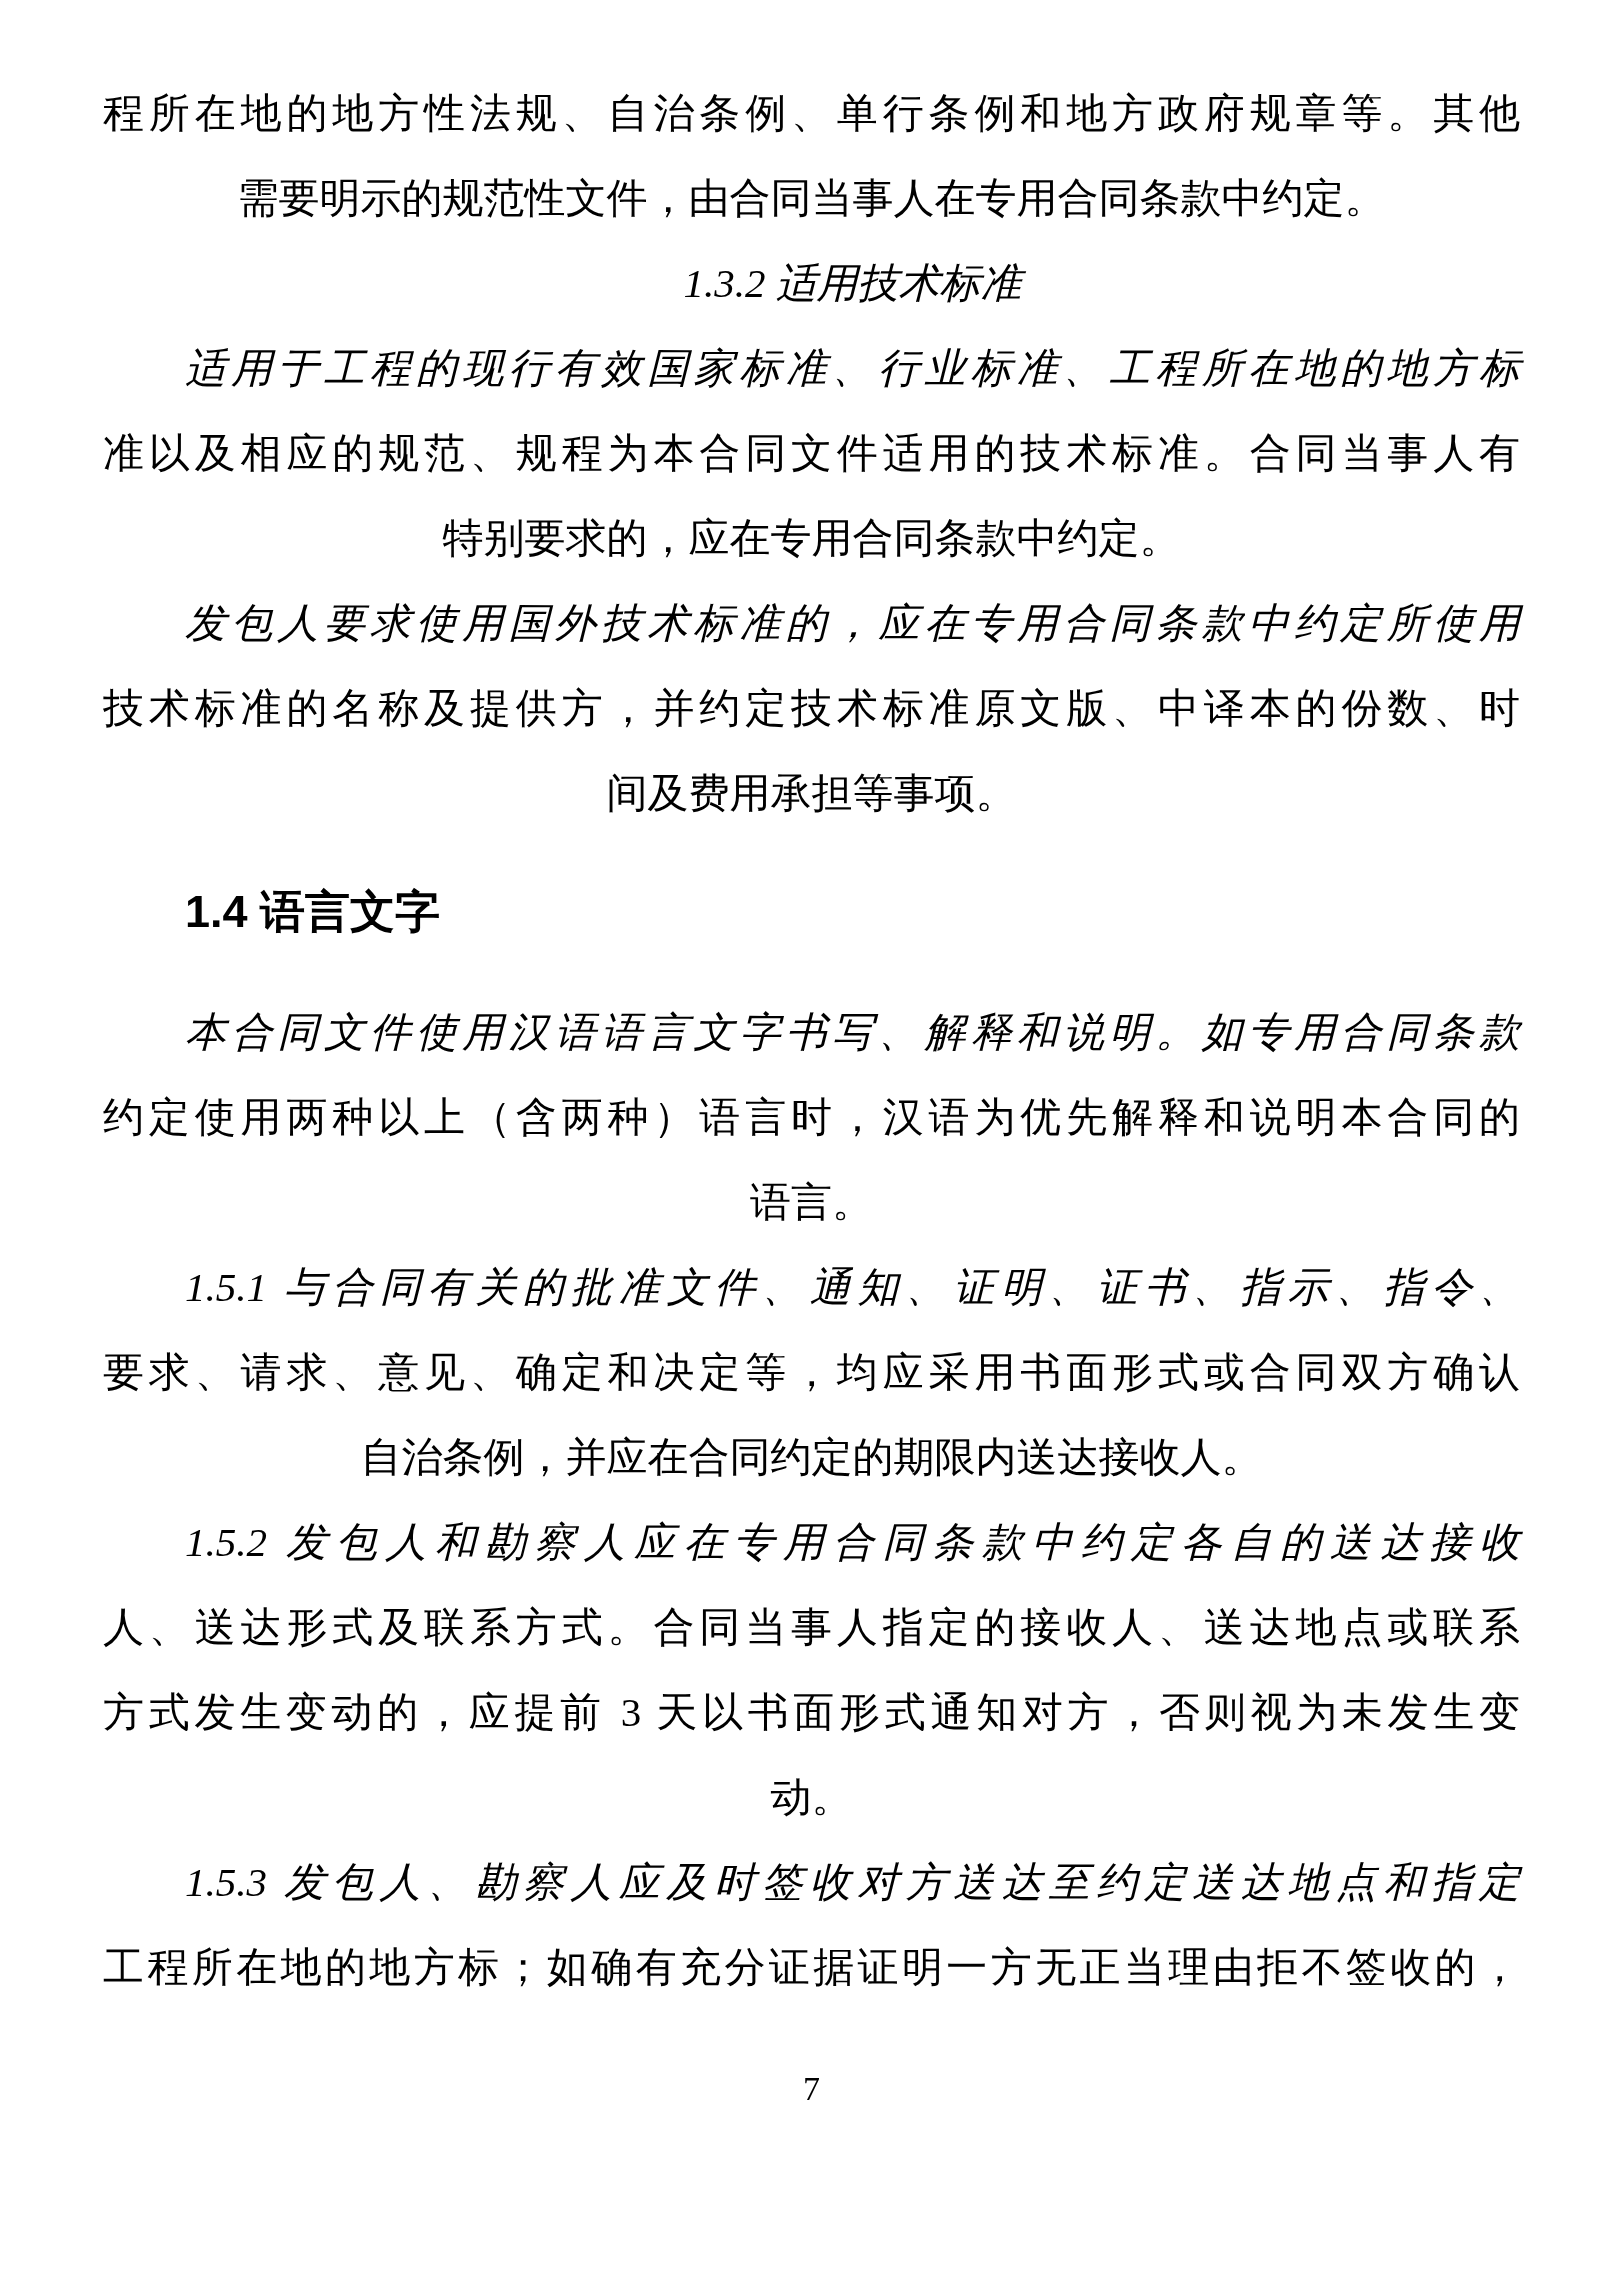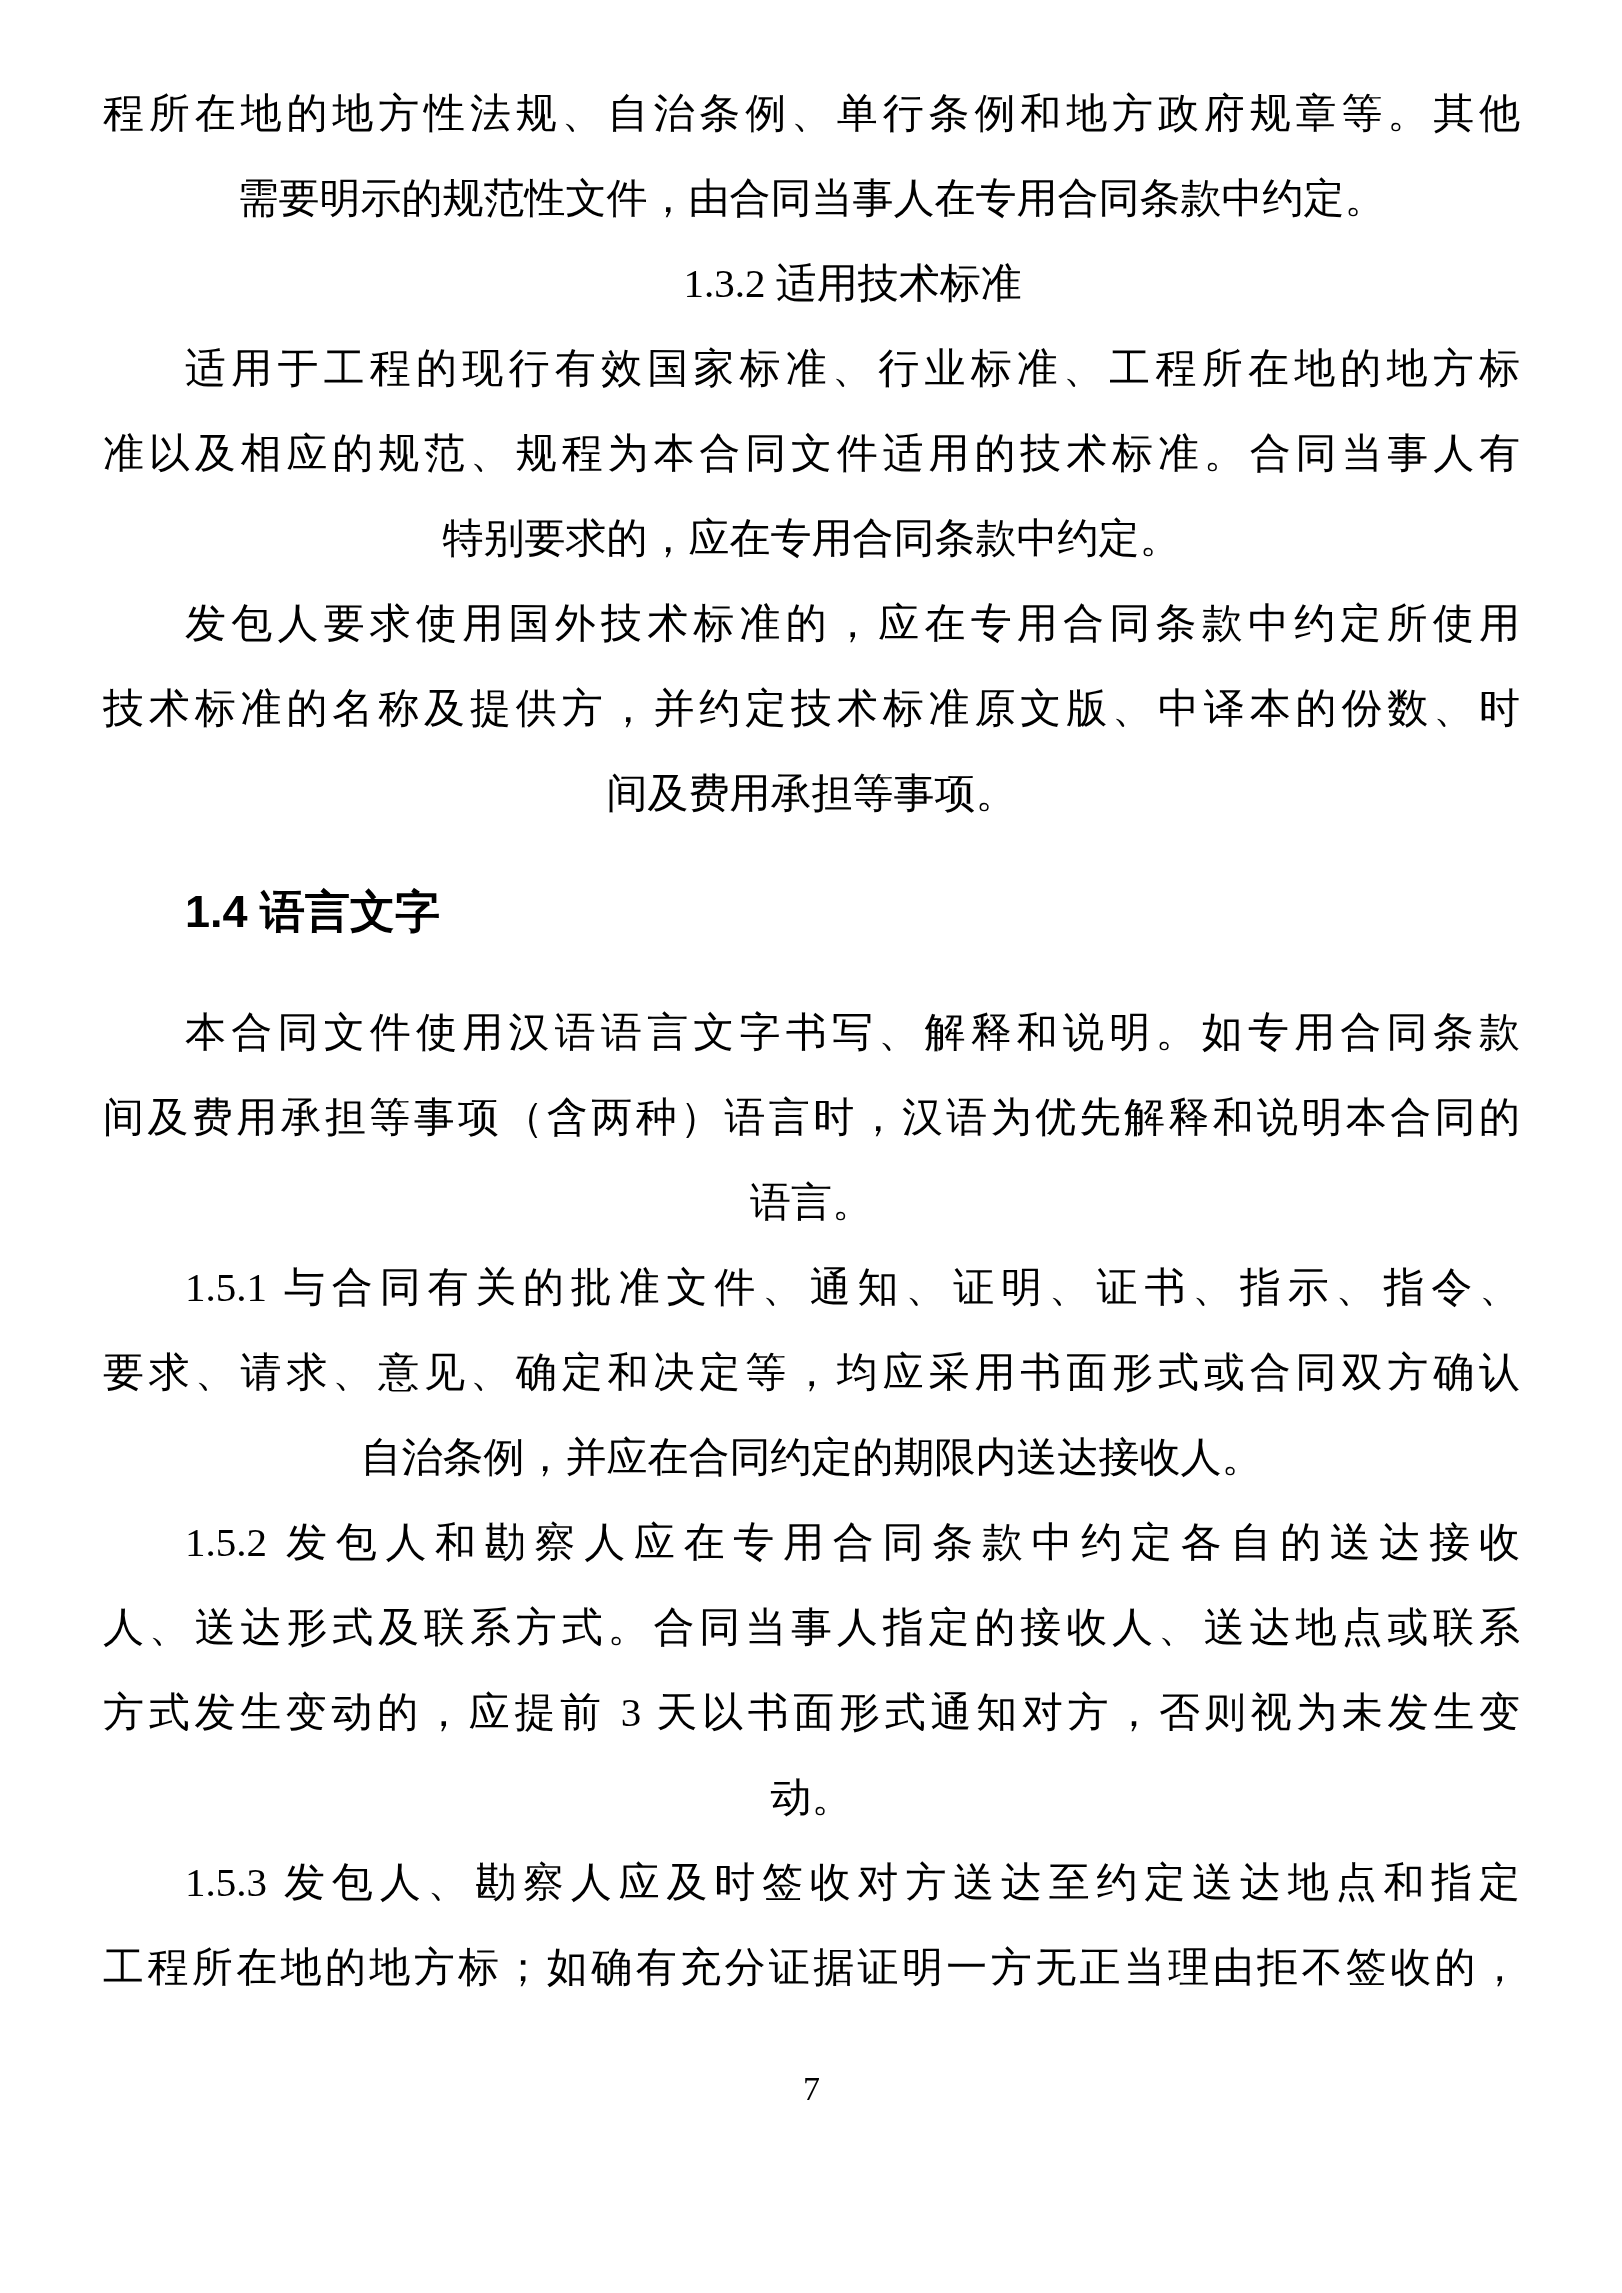--- a/index.html
+++ b/index.html
@@ -25,20 +25,21 @@
     text-align: center;
     white-space: nowrap;
   }
   .jline {
     text-align: justify;
     text-align-last: justify;
     white-space: normal;
   }
   .ind {
     text-indent: 82px;
+    font-style: italic;
   }
   .heading {
     font-family: "Liberation Sans", "DejaVu Sans", sans-serif;
     font-weight: bold;
     font-size: 45px;
     height: 85px;
     line-height: 85px;
     margin: 33px 0 36px 0;
     text-indent: 82px;
     white-space: nowrap;
@@ -60,21 +61,21 @@
   <div class="line jline ind">适用于工程的现行有效国家标准、行业标准、工程所在地的地方标</div>
   <div class="line jline">准以及相应的规范、规程为本合同文件适用的技术标准。合同当事人有</div>
   <div class="line">特别要求的，应在专用合同条款中约定。</div>
   <div class="line jline ind">发包人要求使用国外技术标准的，应在专用合同条款中约定所使用</div>
   <div class="line jline">技术标准的名称及提供方，并约定技术标准原文版、中译本的份数、时</div>
   <div class="line">间及费用承担等事项。</div>
 
   <div class="heading">1.4 语言文字</div>
 
   <div class="line jline ind">本合同文件使用汉语语言文字书写、解释和说明。如专用合同条款</div>
-  <div class="line jline">间及费用承担等事项（含两种）语言时，汉语为优先解释和说明本合同的</div>
+  <div class="line jline">约定使用两种以上（含两种）语言时，汉语为优先解释和说明本合同的</div>
   <div class="line">语言。</div>
 
 
   <div class="line jline ind">1.5.1 与合同有关的批准文件、通知、证明、证书、指示、指令、</div>
   <div class="line jline">要求、请求、意见、确定和决定等，均应采用书面形式或合同双方确认</div>
   <div class="line">自治条例，并应在合同约定的期限内送达接收人。</div>
   <div class="line jline ind">1.5.2 发包人和勘察人应在专用合同条款中约定各自的送达接收</div>
   <div class="line jline">人、送达形式及联系方式。合同当事人指定的接收人、送达地点或联系</div>
   <div class="line jline">方式发生变动的，应提前 3 天以书面形式通知对方，否则视为未发生变</div>
   <div class="line">动。</div>

